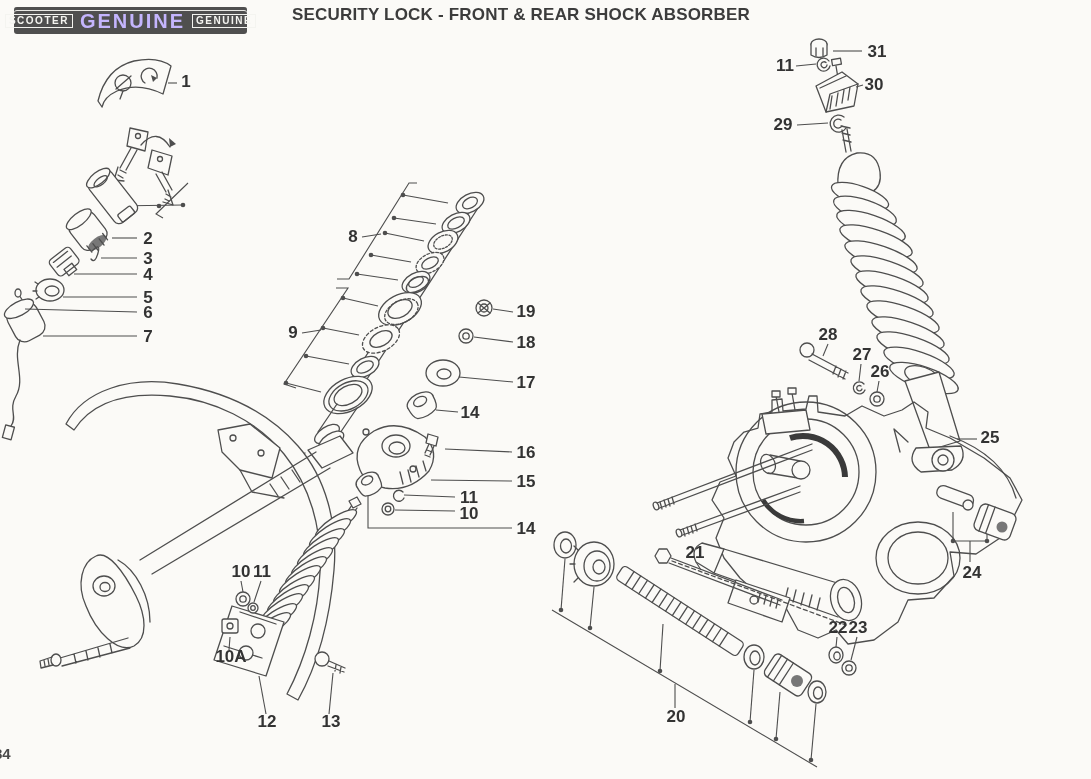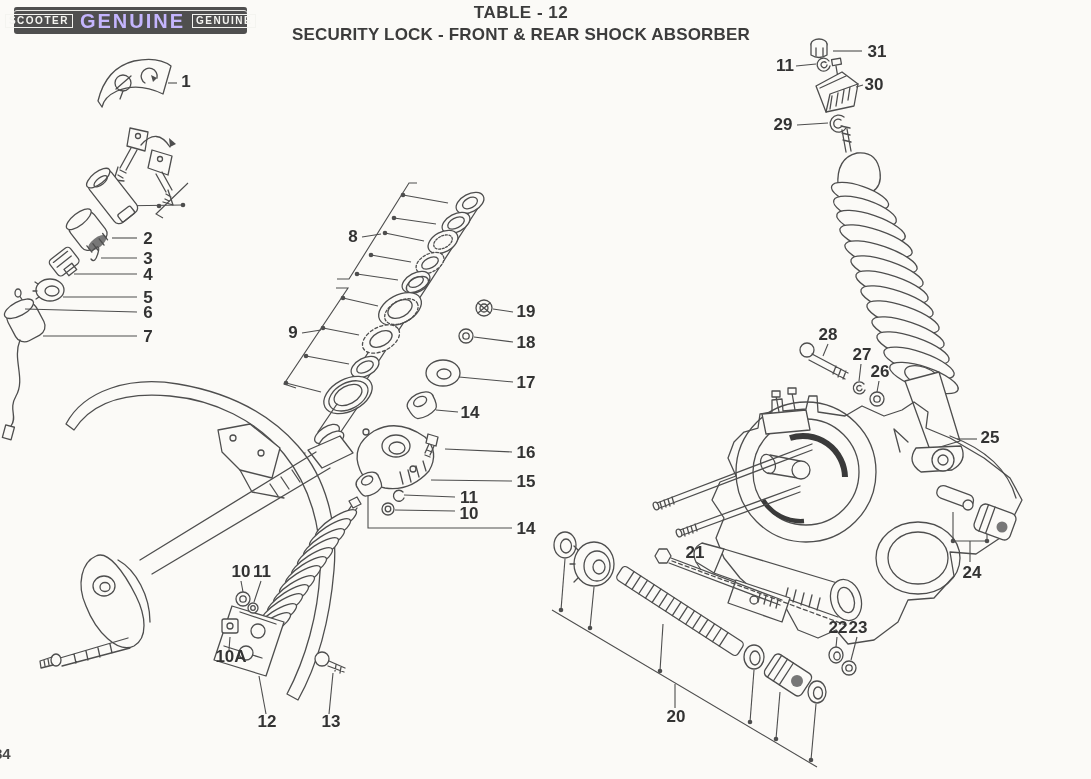--- a/index.html
+++ b/index.html
@@ -26,21 +26,20 @@
 </head>
 <body>
 
 <div class="logo">
   <span class="side">SCOOTER</span>
   <span class="main">GENUINE</span>
   <span class="side">GENUINE</span>
 </div>
 
 <div class="title">
-  <div class="l1">TABLE - 12</div>
   <div class="l2">SECURITY LOCK - FRONT &amp; REAR SHOCK ABSORBER</div>
 </div>
 
 <svg width="1091" height="779" viewBox="0 0 1091 779">
 
   <g>
     <path class="ink fil" d="M98,101 Q106,68 134,61 Q158,56 171,66 L163,94 Q138,82 117,91 Q104,97 102,107 Z"></path>
     <circle class="ink" cx="123" cy="83" r="8"></circle>
     <path class="ink" d="M116,89 L131,76 M123,91 L120,99"></path>
     <path class="ink" d="M145,83 A8,8 0 1 1 157,78" stroke-width="2"></path>

